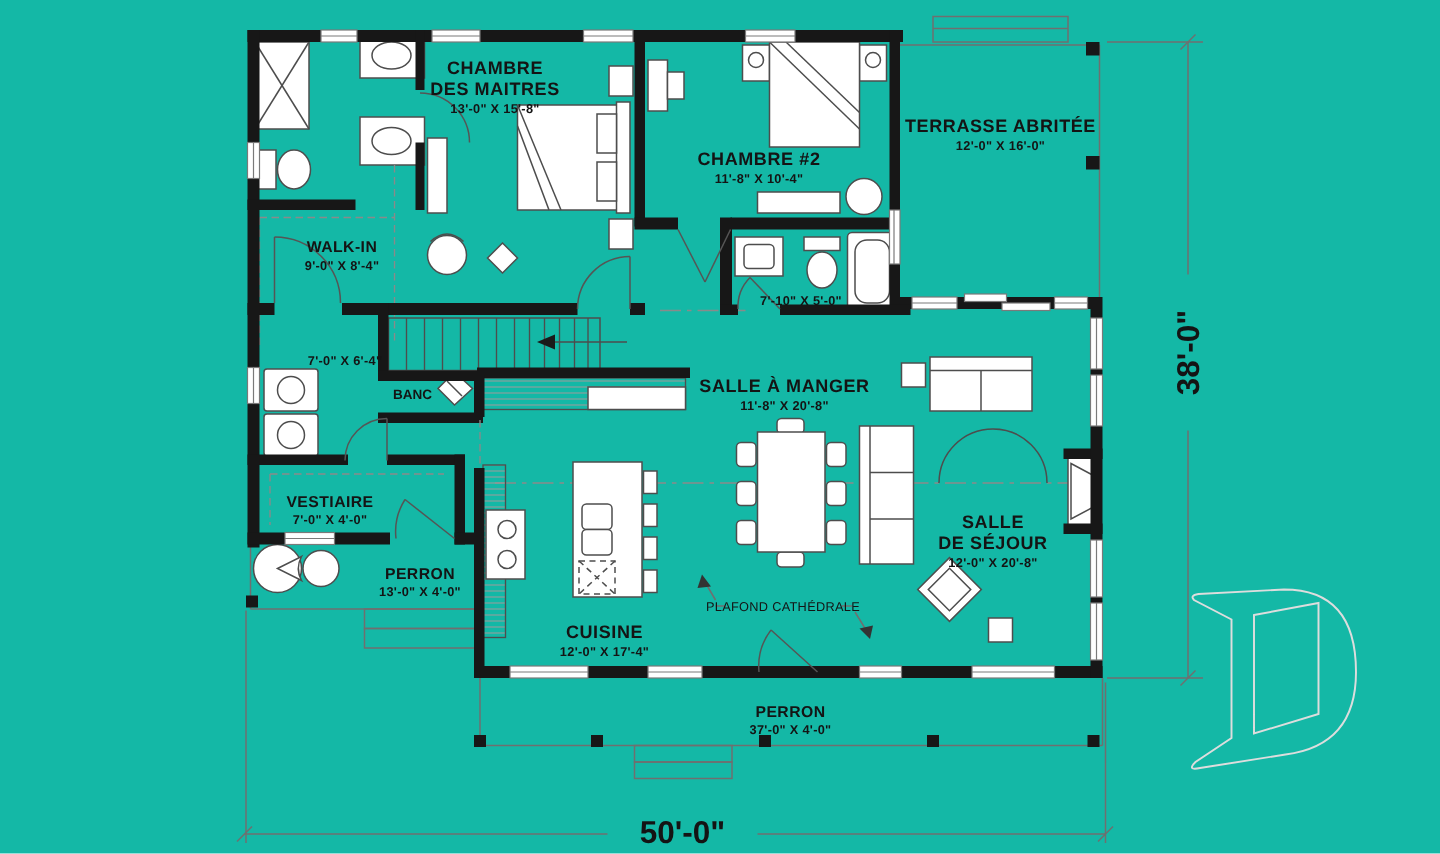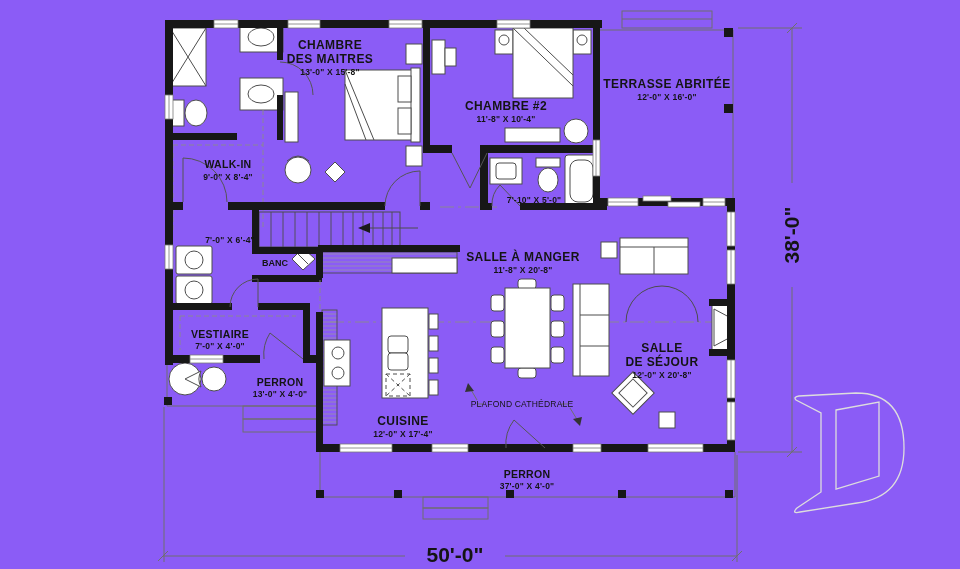--- a/index.html
+++ b/index.html
@@ -1,16 +1,16 @@
 <!DOCTYPE html>
 <html><head>
 <meta charset="utf-8">
 <style>
   html,body{margin:0;padding:0;background:#ffffff;}
-  #stage{position:relative;width:960px;height:569px;background:#8b5cf6;overflow:hidden;
+  #stage{position:relative;width:960px;height:569px;background:#14b8a6;overflow:hidden;
          font-family:"Liberation Sans",sans-serif;}
   svg{display:block}
   text{fill:#141414;}
   .room  {font:bold 12px "Liberation Sans",sans-serif; letter-spacing:.4px;}
   .room-s{font:bold 10.5px "Liberation Sans",sans-serif; letter-spacing:.3px;}
   .dims  {font:bold 8.5px "Liberation Sans",sans-serif; letter-spacing:.2px;}
   .note  {font:bold 9px  "Liberation Sans",sans-serif;}
   .note-l{font:8.5px "Liberation Sans",sans-serif; letter-spacing:.2px;}
   .bigdim{font:bold 21px "Liberation Sans",sans-serif;}
   .wall{fill:#171717;stroke:none;}

